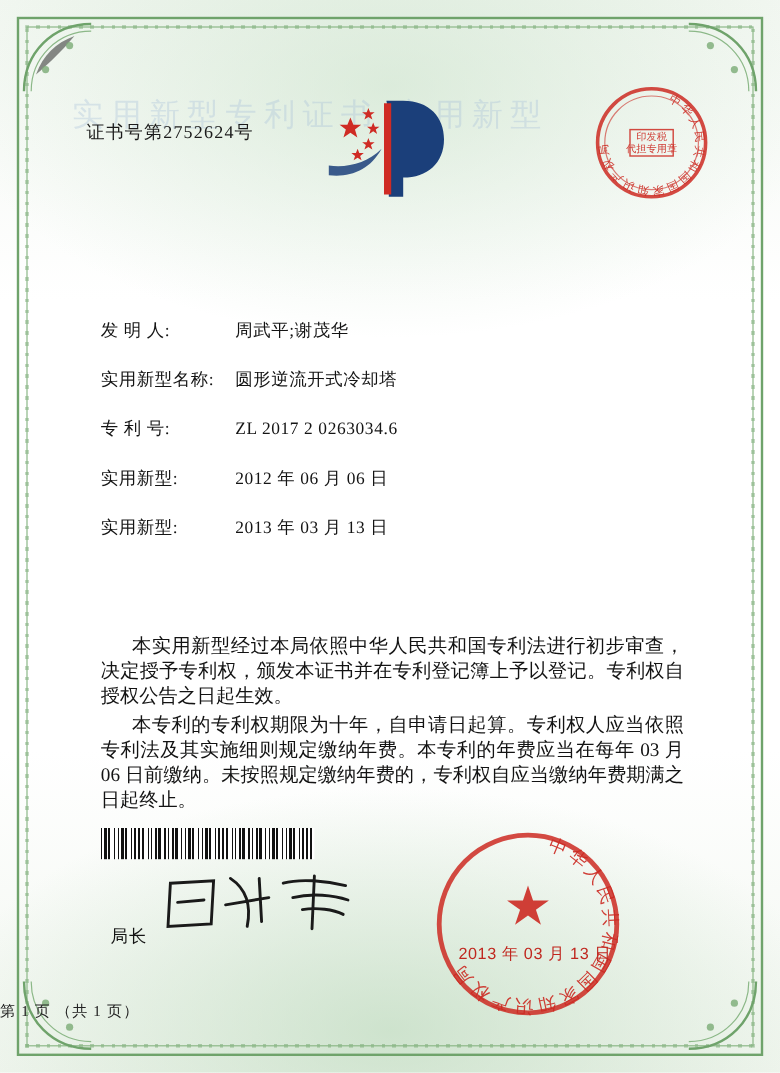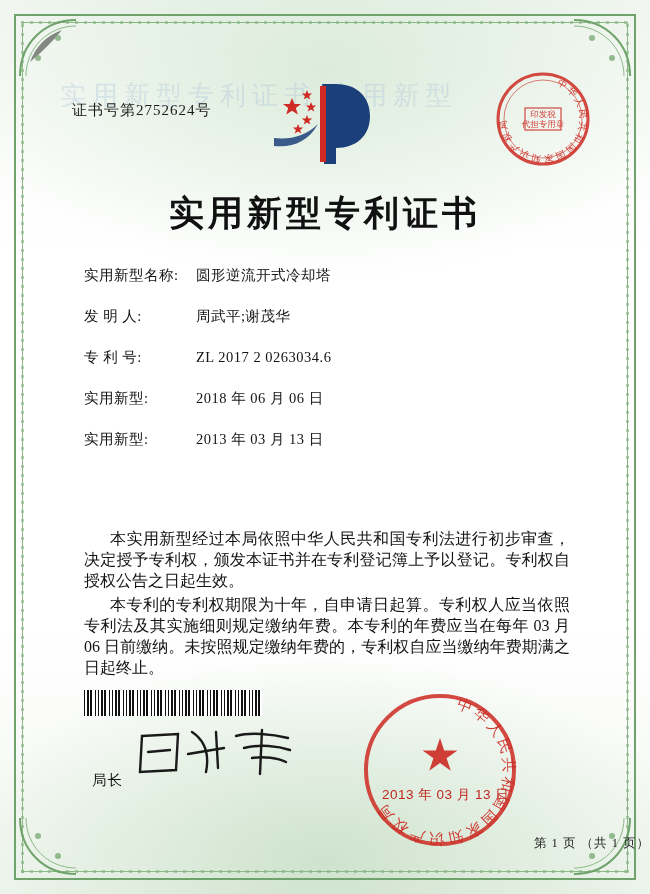--- a/index.html
+++ b/index.html
@@ -186,21 +186,21 @@
     left: 382px; top: 786px;
     font-size: 13.5px;
     color: #c0271f;
     letter-spacing: 0.5px;
     font-family: "Liberation Sans", sans-serif;
   }
 
   .page-footer {
     position: absolute;
     left: 0; right: 0; bottom: 42px;
-    text-align: right;
+    text-align: left;
     font-size: 12.5px;
     color: #222;
     letter-spacing: 1px;
   }
 </style>
 </head>
 <body>
 
 <div id="certificate">
 
@@ -270,38 +270,37 @@
       <path id="tcurve" d="M49,12 a37,37 0 1,1 -0.1,0" fill="none"></path>
       <text font-family="Liberation Serif, serif" font-size="9.5" fill="#cc2a22" opacity="0.9" letter-spacing="2">
         <textPath href="#tcurve" startOffset="6%">中华人民共和国国家知识产权局</textPath>
       </text>
       <rect x="31" y="38" width="36" height="22" fill="none" stroke="#cc2a22" stroke-width="1.2" opacity="0.85"></rect>
       <text x="49" y="47" text-anchor="middle" font-family="Liberation Serif, serif" font-size="8.5" fill="#cc2a22" opacity="0.9">印发税</text>
       <text x="49" y="57" text-anchor="middle" font-family="Liberation Serif, serif" font-size="8.5" fill="#cc2a22" opacity="0.9">代担专用章</text>
     </svg>
   </div>
 
-  <div class="title">实用新型专利证书</div>
 
   <div class="fields">
+    <div class="field-row">
+      <span class="field-label">发 明 人:</span>
+      <span class="field-value">周武平;谢茂华</span>
+    </div>
     <div class="field-row">
       <span class="field-label">实用新型名称:</span>
       <span class="field-value">圆形逆流开式冷却塔</span>
     </div>
     <div class="field-row">
-      <span class="field-label">发 明 人:</span>
-      <span class="field-value">周武平;谢茂华</span>
-    </div>
-    <div class="field-row">
       <span class="field-label">专 利 号:</span>
       <span class="field-value">ZL 2017 2 0263034.6</span>
     </div>
     <div class="field-row">
       <span class="field-label">实用新型:</span>
-      <span class="field-value">2018 年 06 月 06 日</span>
+      <span class="field-value">2012 年 06 月 06 日</span>
     </div>
     <div class="field-row">
       <span class="field-label">实用新型:</span>
       <span class="field-value">2013 年 03 月 13 日</span>
     </div>
   </div>
 
   <div class="body-text">
     <p>本实用新型经过本局依照中华人民共和国专利法进行初步审查，决定授予专利权，颁发本证书并在专利登记簿上予以登记。专利权自授权公告之日起生效。</p>
     <p>本专利的专利权期限为十年，自申请日起算。专利权人应当依照专利法及其实施细则规定缴纳年费。本专利的年费应当在每年 03 月 06 日前缴纳。未按照规定缴纳年费的，专利权自应当缴纳年费期满之日起终止。</p>

